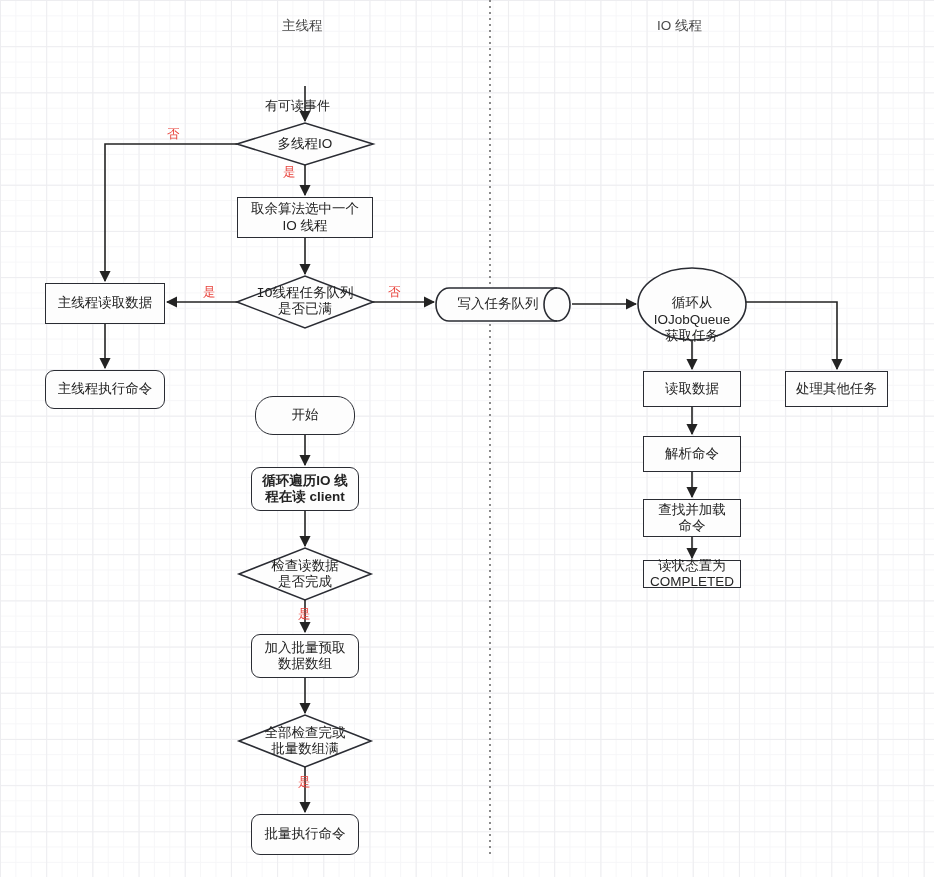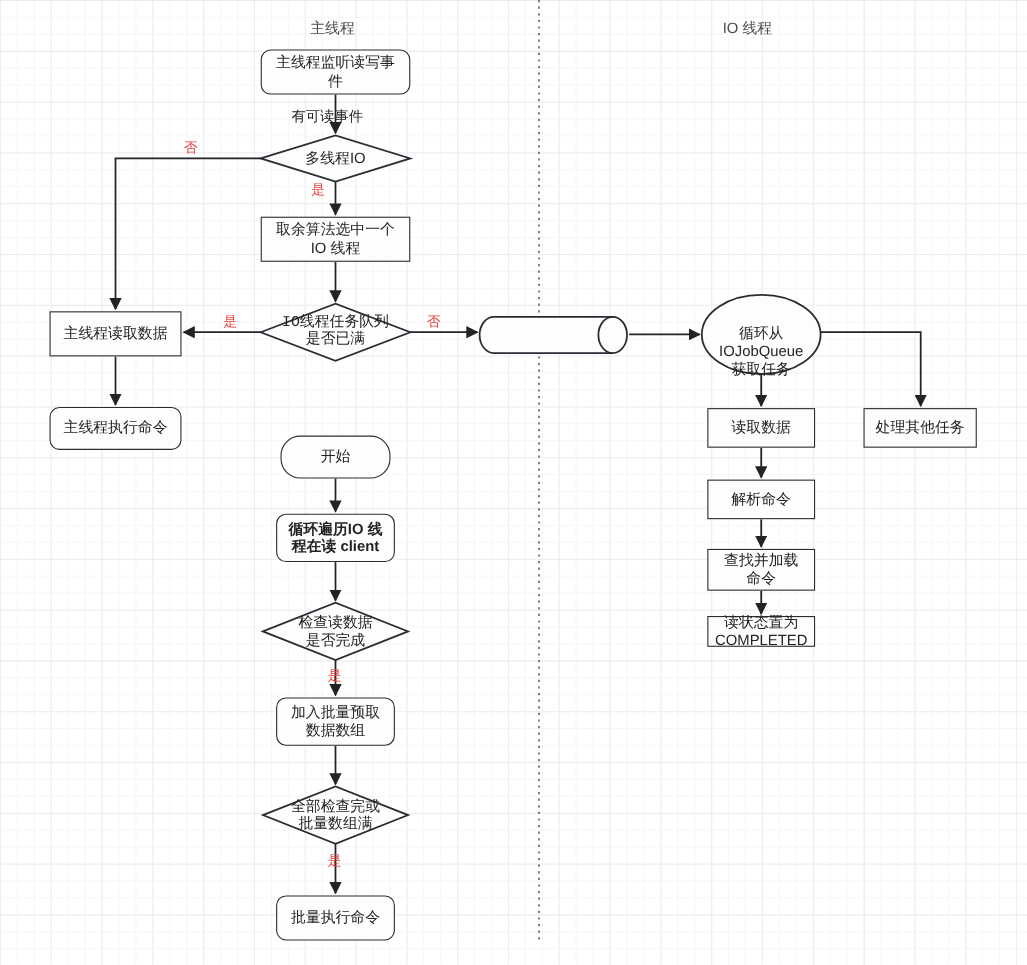--- a/index.html
+++ b/index.html
@@ -159,30 +159,29 @@
 
       <path d="M 305 678 L 305 713"></path>
 
       <path d="M 305 767 L 305 812"></path>
     </g>
   </svg>
 
   <div class="shape-text" style="left:237px; top:123px; width:136px; height:42px;">多线程IO</div>
   <div class="shape-text" style="left:231px; top:276px; width:148px; height:52px;font-family:Liberation Mono, monospace;">IO线程任务队列
 是否已满</div>
+  <div class="shape-text" style="left:436px; top:288px; width:124px; height:33px;">写入任务队列</div>
   <div class="shape-text" style="left:638px; top:284px; width:108px; height:72px;">循环从
 IOJobQueue
 获取任务</div>
   <div class="shape-text" style="left:239px; top:548px; width:132px; height:52px;">检查读数据
 是否完成</div>
   <div class="shape-text" style="left:239px; top:715px; width:132px; height:52px;">全部检查完或
 批量数组满</div>
 
-  <div class="node proc round" style="left:237px; top:45px; width:136px; height:41px;">主线程监听读写事
-件</div>
 
   <div class="node proc" style="left:237px; top:197px; width:136px; height:41px;">取余算法选中一个
 IO 线程</div>
 
   <div class="node proc" style="left:45px; top:283px; width:120px; height:41px;">主线程读取数据</div>
 
   <div class="node proc round" style="left:45px; top:370px; width:120px; height:39px;">主线程执行命令</div>
 
   <div class="node proc" style="left:643px; top:371px; width:98px; height:36px;">读取数据</div>
 

